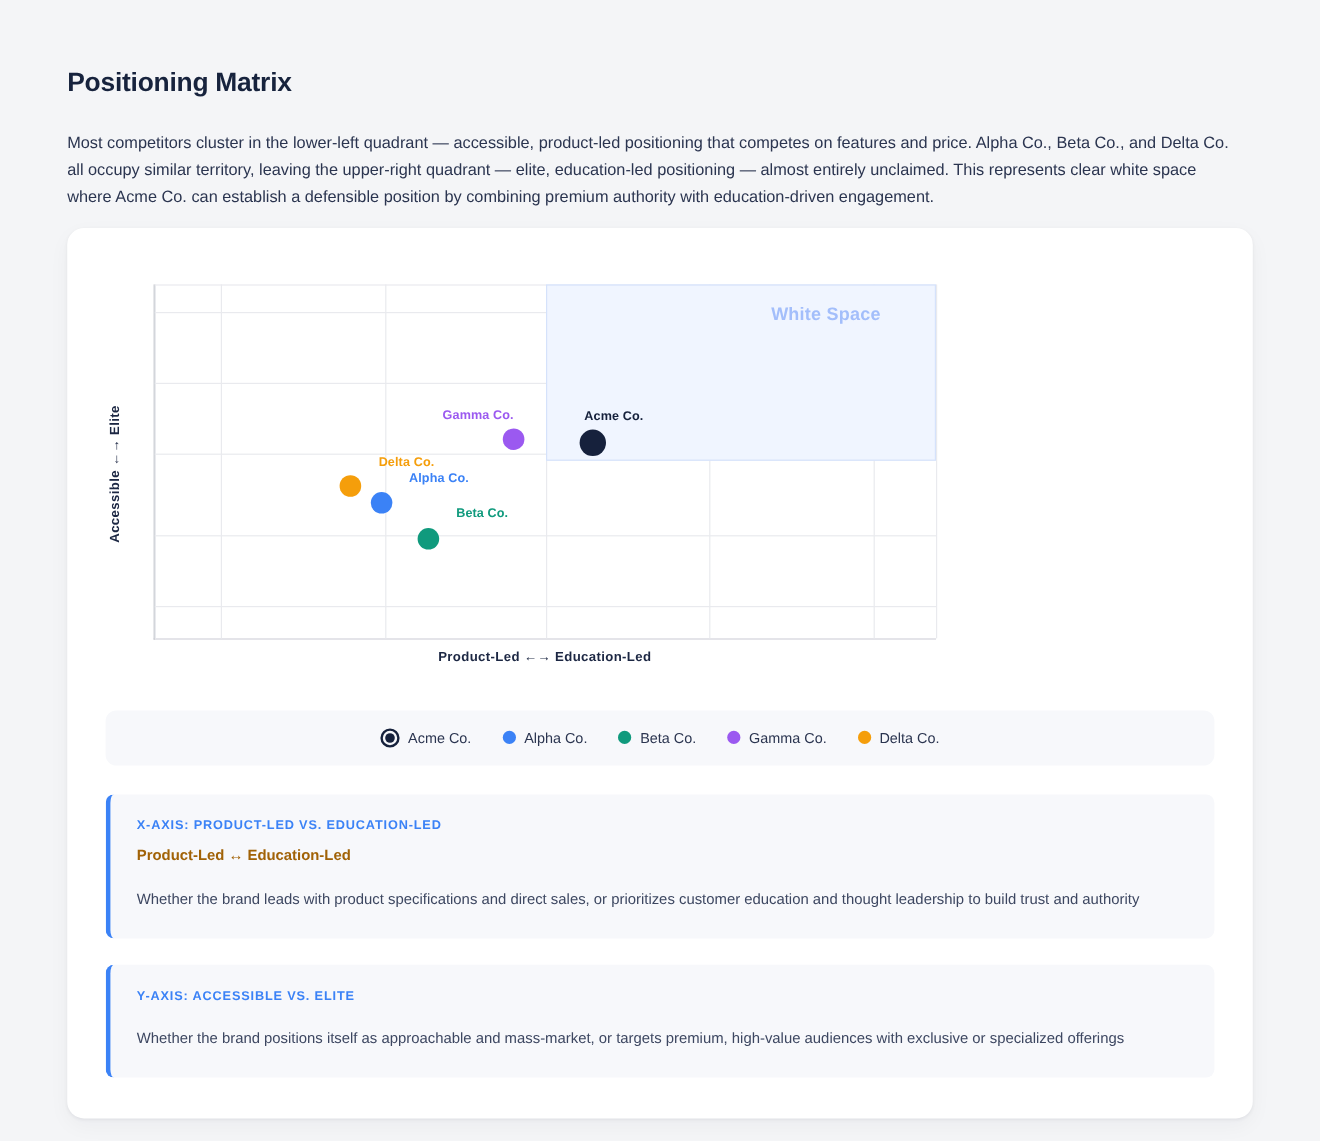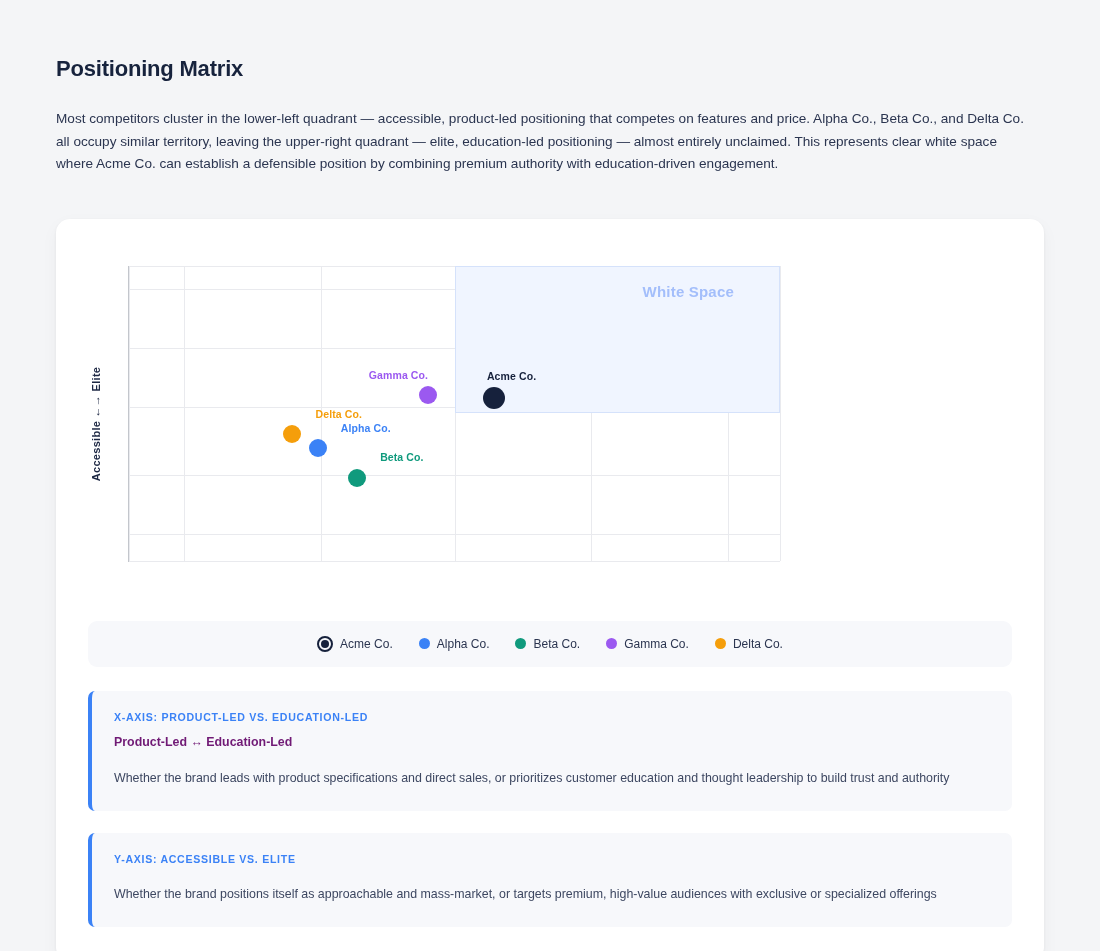--- a/index.html
+++ b/index.html
@@ -26,21 +26,21 @@
     color: #17233d;
     letter-spacing: -0.2px;
     margin-bottom: 26px;
   }
 
   .page-intro {
     font-size: 13.6px;
     line-height: 22.5px;
     color: #2b3550;
     max-width: 968px;
-    margin-bottom: 43px;
+    margin-bottom: 14px;
   }
 
   
   .chart-card {
     position: relative;
     width: 988px;
     background: #ffffff;
     border-radius: 14px;
     box-shadow: 0 1px 3px rgba(16,24,40,0.06), 0 6px 18px rgba(16,24,40,0.04);
     padding: 30px 32px 34px 32px;
@@ -180,21 +180,21 @@
   .explainer-kicker {
     font-size: 10.6px;
     font-weight: bold;
     color: #3b7cf0;
     letter-spacing: 0.7px;
     margin-bottom: 12px;
   }
   .explainer-term {
     font-size: 12.4px;
     font-weight: bold;
-    color: #701a75;
+    color: #a16207;
     margin-bottom: 5px;
   }
   .explainer-desc {
     font-size: 12.4px;
     line-height: 21px;
     color: #3d4761;
     margin-top: 19px;
   }
 </style>
 </head>
@@ -234,20 +234,21 @@
           <div class="pt-label" style="color: rgb(59, 130, 246); left: 236.79px; top: 156.9px; transform: translateX(-50%);">Alpha Co.</div>
           <div class="pt" style="left: 188.79px; top: 182.9px; width: 18px; height: 18px; background: rgb(59, 130, 246);"></div>
           <div class="pt-label" style="color: rgb(16, 154, 125); left: 272.85px; top: 185.4px; transform: translateX(-50%);">Beta Co.</div>
           <div class="pt" style="left: 227.85px; top: 212.4px; width: 18px; height: 18px; background: rgb(16, 154, 125);"></div>
           <div class="pt-label" style="color: rgb(155, 89, 240); left: 269.46px; top: 103.8px; transform: translateX(-50%);">Gamma Co.</div>
           <div class="pt" style="left: 299.46px; top: 129.8px; width: 18px; height: 18px; background: rgb(155, 89, 240);"></div>
           <div class="pt-label" style="color: rgb(245, 158, 11); left: 209.75px; top: 142.15px; transform: translateX(-50%);">Delta Co.</div>
           <div class="pt" style="left: 162.75px; top: 168.15px; width: 18px; height: 18px; background: rgb(245, 158, 11);"></div>
         </div>
 
+      <div class="x-axis-title">Product-Led  ←→  Education-Led</div>
     </div>
 
     <div class="legend" id="legend">
         <div class="legend-item">
           <span class="legend-dot ring"></span>
           <span>Acme Co.</span>
         </div>
         <div class="legend-item">
           <span class="legend-dot" style="background: rgb(59, 130, 246);"></span>
           <span>Alpha Co.</span>

